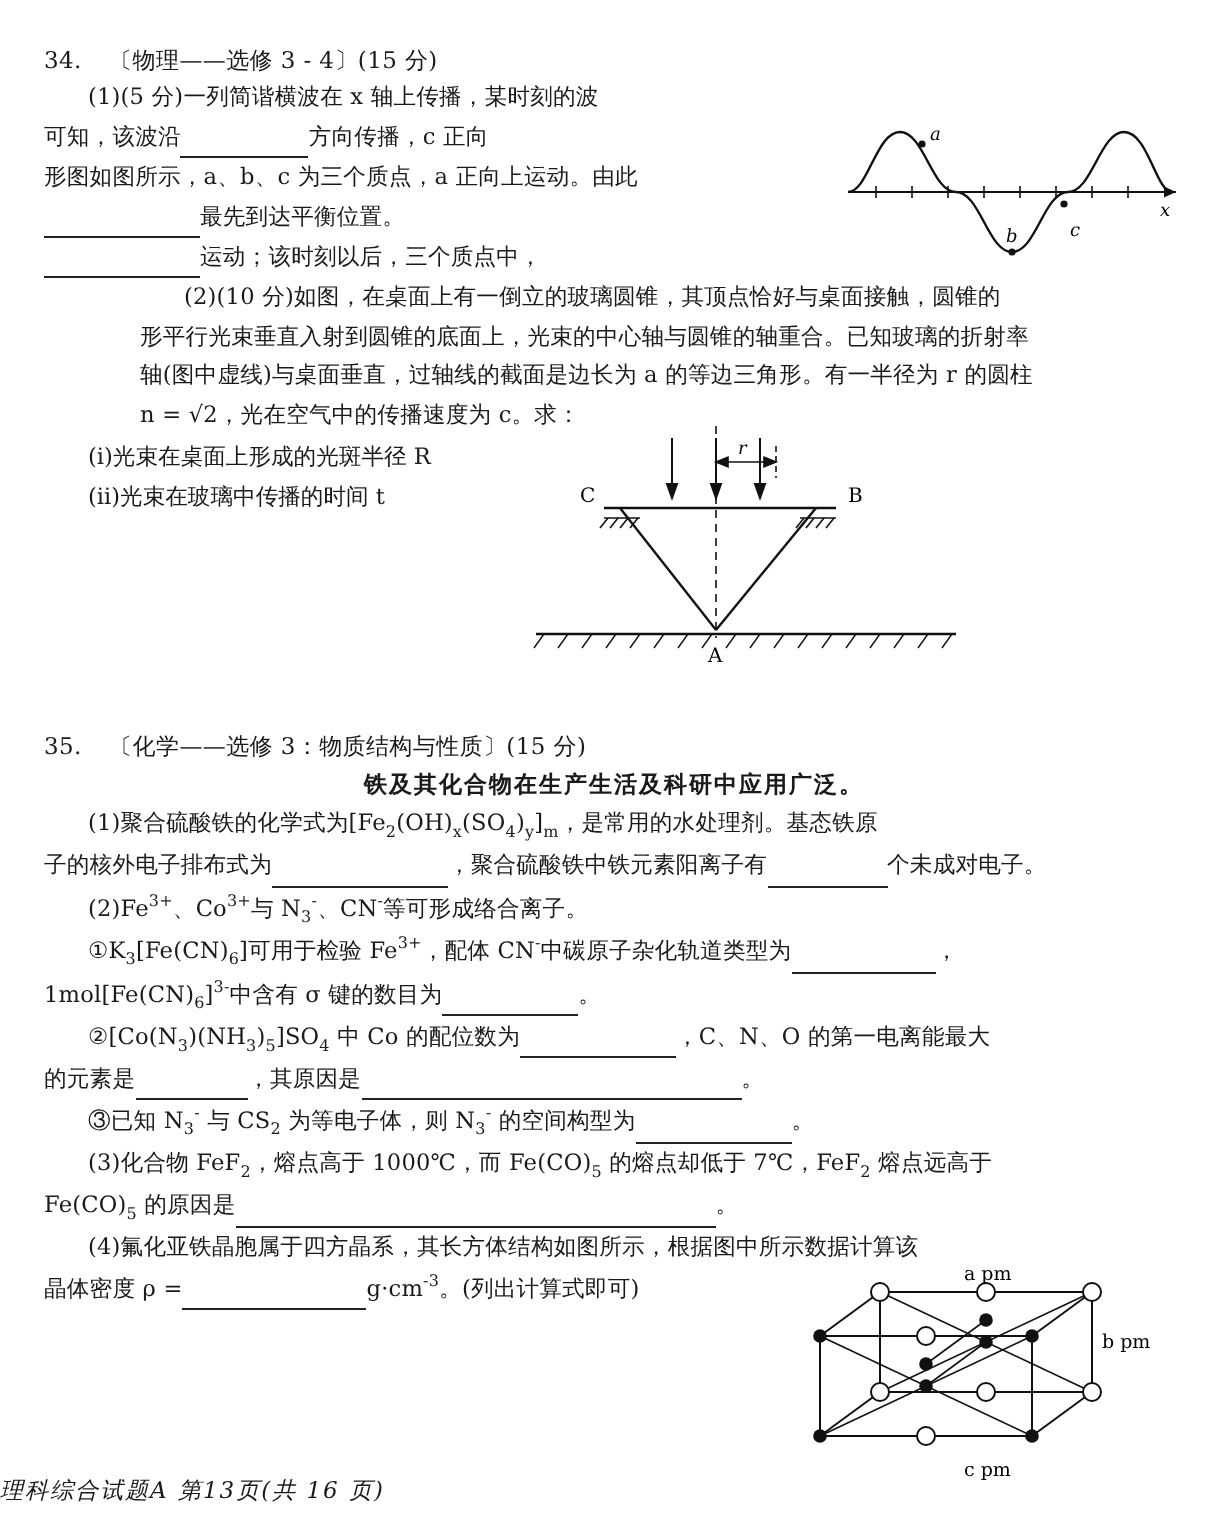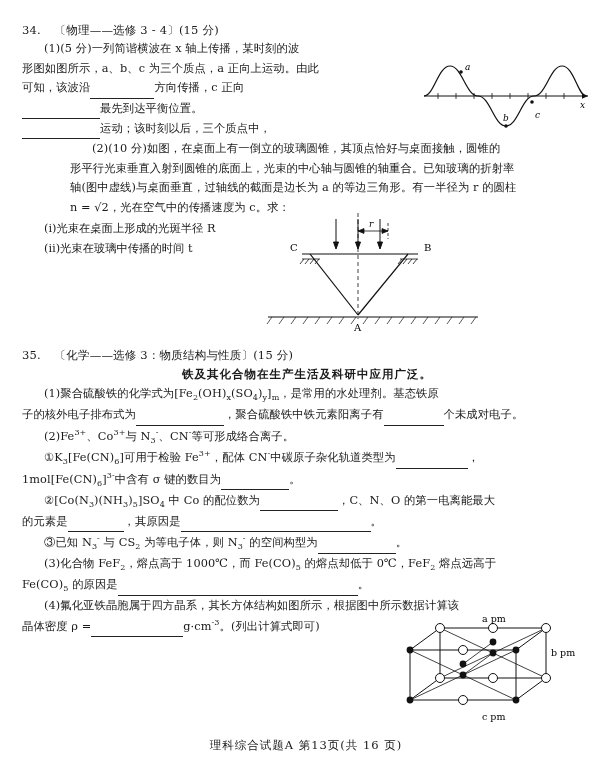--- a/index.html
+++ b/index.html
@@ -78,21 +78,21 @@
   .items34 {
     position: absolute;
     left: 0;
     top: 2px;
     width: 240px;
     font-size: 11.3px;
     line-height: 1.75;
   }
 
   
-  .sec35 { margin-top: 2px; }
+  .sec35 { margin-top: 20px; }
   .center-line {
     text-align: center;
     font-size: 11.5px;
     font-weight: bold;
     letter-spacing: 1px;
     margin: 3px 0 2px 0;
   }
   .fig3wrap {
     position: relative;
     min-height: 112px;
@@ -104,23 +104,23 @@
     width: 182px;
     height: 116px;
   }
   .txt-left-of-fig3 { width: 360px; }
 
   .footer {
     position: absolute;
     left: 0;
     bottom: 14px;
     width: 612px;
-    text-align: center;
     font-size: 11.5px;
     letter-spacing: 1px;
+    font-style: italic;
   }
   svg { display: block; }
 </style>
 </head>
 <body>
 
 <div class="page">
   <div class="content">
 
     <div class="sec34">
@@ -157,24 +157,24 @@
           <circle cx="112" cy="62" r="1.8" fill="#111"></circle>
           <text x="45" y="30" font-size="9" font-style="italic" font-family="DejaVu Serif, serif">a</text>
           <text x="83" y="81" font-size="9" font-style="italic" font-family="DejaVu Serif, serif">b</text>
           <text x="115" y="78" font-size="9" font-style="italic" font-family="DejaVu Serif, serif">c</text>
           <text x="160" y="68" font-size="9" font-style="italic" font-family="DejaVu Serif, serif">x</text>
         </svg>
       </div>
 
       <div class="block34a">
         <div class="para indent2">(1)(5 分)一列简谐横波在 x 轴上传播，某时刻的波</div>
-        <div class="para">形图如图所示，a、b、c 为三个质点，a 正向上运动。由此</div>
         <div class="para">
           <span>可知，该波沿</span><span class="blank" style="width:64px">&nbsp;</span><span>方向传播，c 正向</span>
         </div>
+        <div class="para">形图如图所示，a、b、c 为三个质点，a 正向上运动。由此</div>
         <div class="para">
           <span class="blank" style="width:78px">&nbsp;</span><span>最先到达平衡位置。</span>
         </div>
         <div class="para">
           <span class="blank" style="width:78px">&nbsp;</span><span>运动；该时刻以后，三个质点中，</span>
         </div>
       </div>
 
       <div class="sec34-rest">
         <div class="para indent2">(2)(10 分)如图，在桌面上有一倒立的玻璃圆锥，其顶点恰好与桌面接触，圆锥的</div>
@@ -293,21 +293,21 @@
       </div>
       <div class="para">
         <span>的元素是</span><span class="blank" style="width:56px">&nbsp;</span><span>，其原因是</span><span class="blank" style="width:190px">&nbsp;</span><span>。</span>
       </div>
 
       <div class="para indent2">
         <span>③已知 N</span><span class="sub">3</span><span class="sup">-</span><span> 与 CS</span><span class="sub">2</span><span> 为等电子体，则 N</span><span class="sub">3</span><span class="sup">-</span><span> 的空间构型为</span><span class="blank" style="width:78px">&nbsp;</span><span>。</span>
       </div>
 
       <div class="para indent2">
-        <span>(3)化合物 FeF</span><span class="sub">2</span><span>，熔点高于 1000℃，而 Fe(CO)</span><span class="sub">5</span><span> 的熔点却低于 0℃，FeF</span><span class="sub">2</span><span> 熔点远高于</span>
+        <span>(3)化合物 FeF</span><span class="sub">2</span><span>，熔点高于 1000℃，而 Fe(CO)</span><span class="sub">5</span><span> 的熔点却低于 7℃，FeF</span><span class="sub">2</span><span> 熔点远高于</span>
       </div>
       <div class="para">
         <span>Fe(CO)</span><span class="sub">5</span><span> 的原因是</span><span class="blank" style="width:240px">&nbsp;</span><span>。</span>
       </div>
 
       <div class="para indent2">(4)氟化亚铁晶胞属于四方晶系，其长方体结构如图所示，根据图中所示数据计算该</div>
 
       <div class="fig3wrap">
         <div class="txt-left-of-fig3">
           <div class="para">

